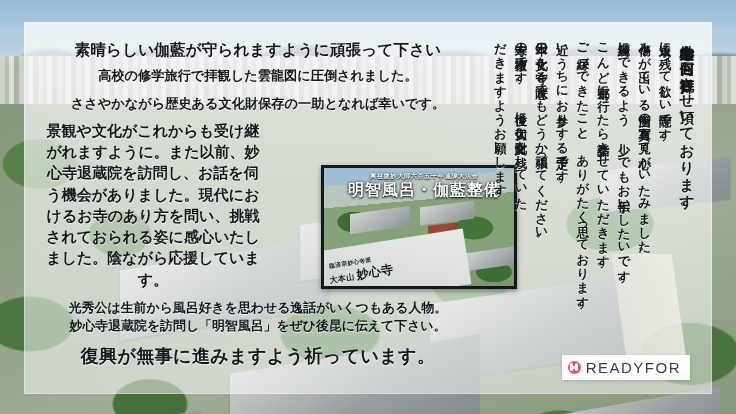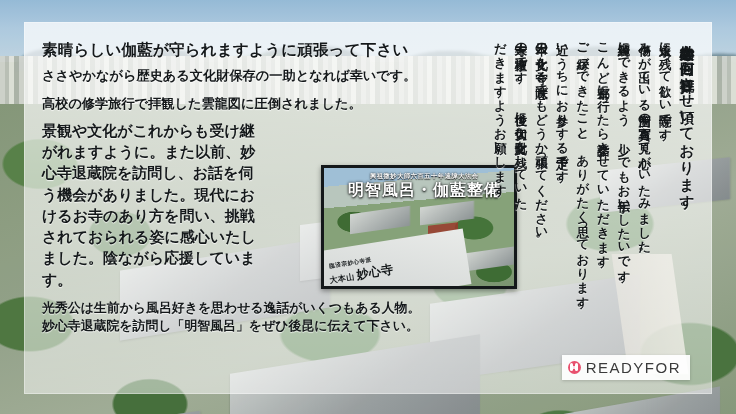--- a/index.html
+++ b/index.html
@@ -80,20 +80,21 @@
   .panel{
     position:absolute;left:24px;top:22px;width:688px;height:372px;
     background:linear-gradient(180deg,rgba(255,255,255,.74) 0%,rgba(255,255,255,.62) 45%,rgba(255,255,255,.50) 100%);
     box-shadow:0 0 0 1px rgba(255,255,255,.35) inset;
   }
 
   
   .left-col{
     position:absolute;left:18px;top:18px;width:432px;height:340px;
     color:#14181a;
+    text-align:center;
   }
   .msg-title{
     font-size:15.5px;font-weight:bold;letter-spacing:.2px;
     margin:0 0 7px 0;line-height:1.25;
     text-shadow:0 1px 1px rgba(255,255,255,.8);
     white-space:nowrap;
   }
   .msg-body{
     font-size:13.2px;font-weight:bold;line-height:1.45;margin:0 0 8px 0;
     text-shadow:0 1px 1px rgba(255,255,255,.75);
@@ -218,25 +219,26 @@
 
       <div class="path p2"></div>
     </div>
     <div class="bg-veil"></div>
   </div>
 
   <div class="panel">
 
     <div class="left-col">
       <p class="msg-title">素晴らしい伽藍が守られますように頑張って下さい</p>
+      <p class="msg-body">高校の修学旅行で拝観した雲龍図に圧倒されました。</p>
       <p class="msg-body">ささやかながら歴史ある文化財保存の一助となれば幸いです。</p>
-      <p class="msg-body">高校の修学旅行で拝観した雲龍図に圧倒されました。</p>
       <p class="msg-body narrow">景観や文化がこれからも受け継がれますように。また以前、妙心寺退蔵院を訪問し、お話を伺う機会がありました。現代におけるお寺のあり方を問い、挑戦されておられる姿に感心いたしました。陰ながら応援しています。</p>
       <p class="msg-foot">光秀公は生前から風呂好きを思わせる逸話がいくつもある人物。</p>
       <p class="msg-foot">妙心寺退蔵院を訪問し「明智風呂」をぜひ後昆に伝えて下さい。</p>
+      <p class="msg-closing">復興が無事に進みますよう祈っています。</p>
     </div>
 
     <div class="photo-card">
       <div class="pc-photo">
         <div class="pc-roof pcr1"></div>
         <div class="pc-roof pcr2"></div>
         <div class="pc-roof pcr3"></div>
         <div class="pc-roof pcr4"></div>
         <div class="pc-red"></div>
       </div>

